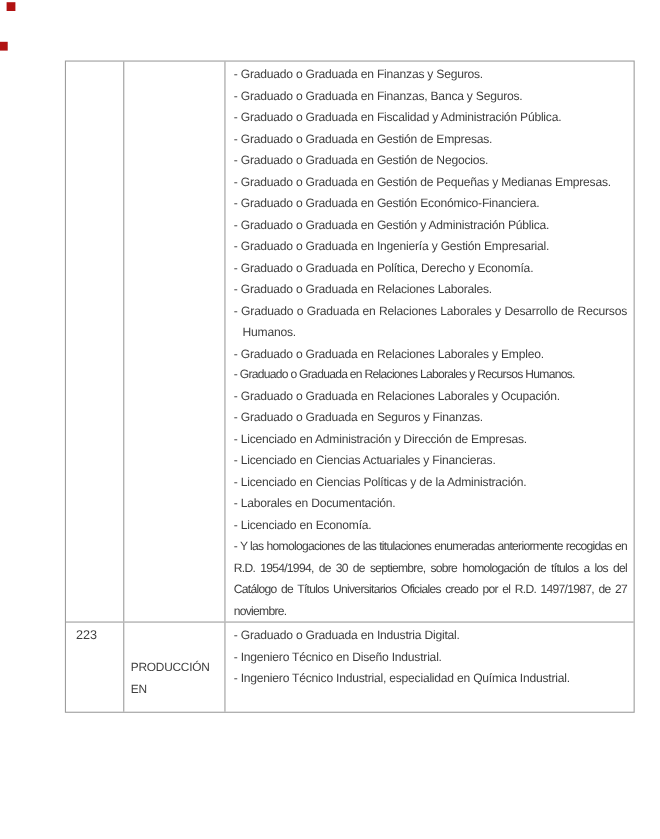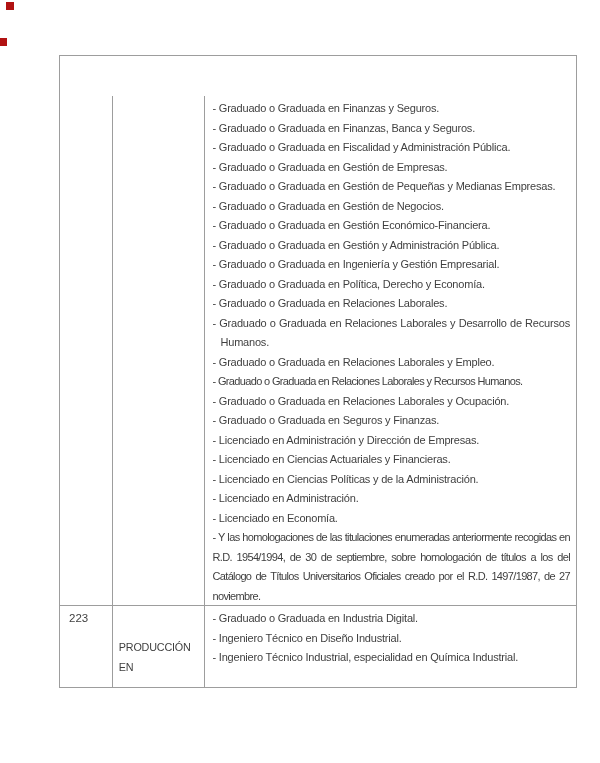--- a/index.html
+++ b/index.html
@@ -8,21 +8,21 @@
     font-family:"Liberation Sans","DejaVu Sans",sans-serif;color:#3f3f3f;
   }
   .marker{position:absolute;}
   .marker-1{left:6px;top:2px;width:8px;height:8px;}
   .marker-2{left:0px;top:38px;width:7px;height:8px;}
   .doc-table{
     position:absolute;left:59px;top:55px;width:518px;
     border:1px solid #9d9d9d;box-sizing:border-box;
   }
   .trow{display:flex;box-sizing:border-box;}
-  .trow-1{height:510px;border-bottom:1px solid #9d9d9d;margin-top:40px;}
+  .trow-1{height:510px;border-bottom:1px solid #9d9d9d;}
   .trow-2{height:81px;}
   .cell{box-sizing:border-box;overflow:hidden;}
   .cell-code{width:53px;border-right:1px solid #9d9d9d;padding:3px 2px 0 9px;}
   .cell-name{width:93px;border-right:1px solid #9d9d9d;padding:3px 5px 0 6px;}
   .cell-items{width:372px;padding:3px 6px 3px 7px;}
   .line{
     font-size:11px;line-height:19.5px;letter-spacing:-0.2px;
     white-space:normal;
   }
   .code-text{font-size:11.5px;line-height:19.5px;}
@@ -57,24 +57,24 @@
           <div class="item">
             <div class="line">- Graduado o Graduada en Finanzas, Banca y Seguros.</div>
           </div>
           <div class="item">
             <div class="line">- Graduado o Graduada en Fiscalidad y Administración Pública.</div>
           </div>
           <div class="item">
             <div class="line">- Graduado o Graduada en Gestión de Empresas.</div>
           </div>
           <div class="item">
-            <div class="line">- Graduado o Graduada en Gestión de Pequeñas y Medianas Empresas.</div>
+            <div class="line">- Graduado o Graduada en Gestión de Negocios.</div>
           </div>
           <div class="item">
-            <div class="line">- Graduado o Graduada en Gestión de Negocios.</div>
+            <div class="line">- Graduado o Graduada en Gestión de Pequeñas y Medianas Empresas.</div>
           </div>
           <div class="item">
             <div class="line">- Graduado o Graduada en Gestión Económico-Financiera.</div>
           </div>
           <div class="item">
             <div class="line">- Graduado o Graduada en Gestión y Administración Pública.</div>
           </div>
           <div class="item">
             <div class="line">- Graduado o Graduada en Ingeniería y Gestión Empresarial.</div>
           </div>
@@ -103,21 +103,21 @@
           <div class="item">
             <div class="line">- Licenciado en Administración y Dirección de Empresas.</div>
           </div>
           <div class="item">
             <div class="line">- Licenciado en Ciencias Actuariales y Financieras.</div>
           </div>
           <div class="item">
             <div class="line">- Licenciado en Ciencias Políticas y de la Administración.</div>
           </div>
           <div class="item">
-            <div class="line">- Licenciado en Administración.</div>
+            <div class="line">- Laborales en Documentación.</div>
           </div>
           <div class="item">
             <div class="line">- Licenciado en Economía.</div>
           </div>
           <div class="item">
             <div class="line jline cond">- Y las homologaciones de las titulaciones enumeradas anteriormente recogidas en</div>
             <div class="line jline cond">R.D. 1954/1994, de 30 de septiembre, sobre homologación de títulos a los del</div>
             <div class="line jline cond">Catálogo de Títulos Universitarios Oficiales creado por el R.D. 1497/1987, de 27</div>
             <div class="line cond">noviembre.</div>
           </div>

